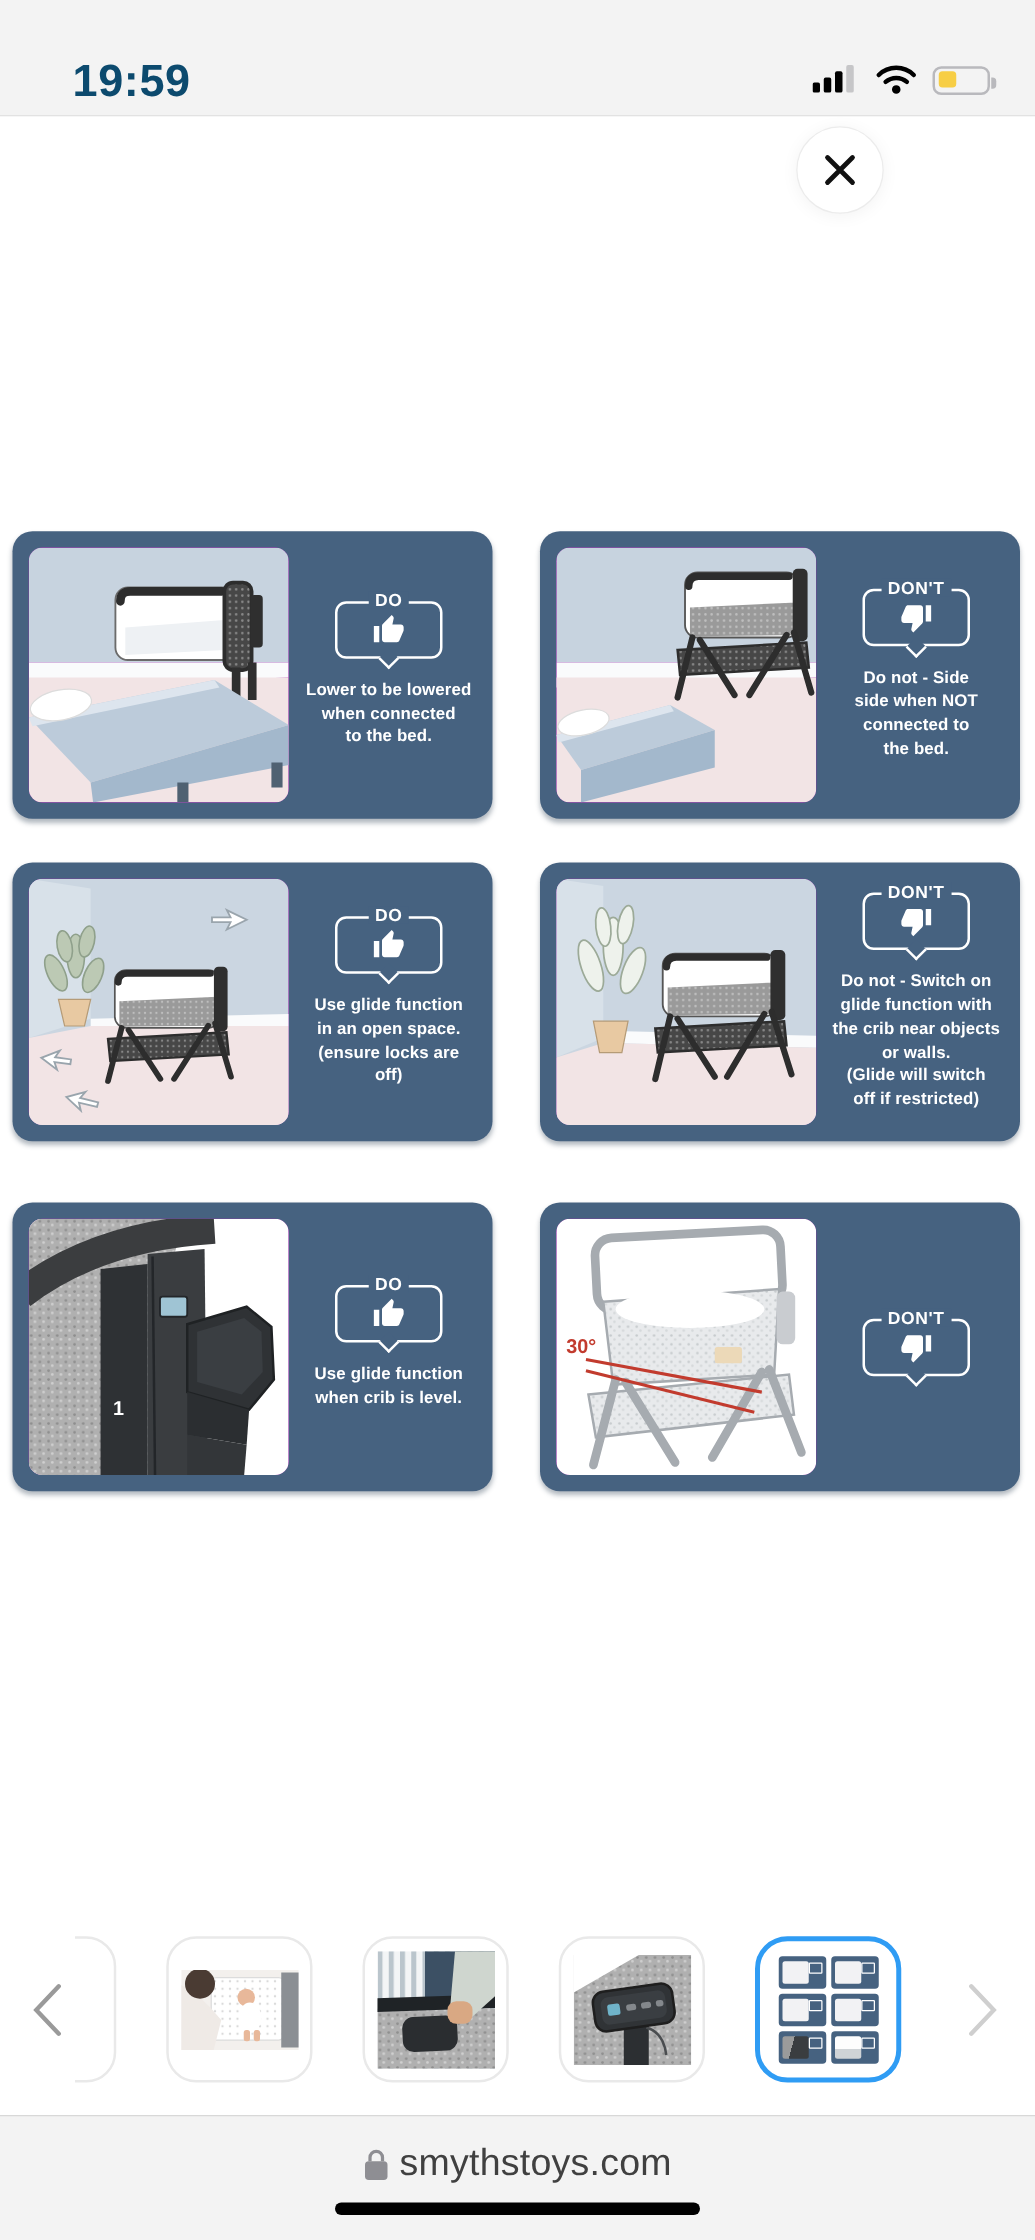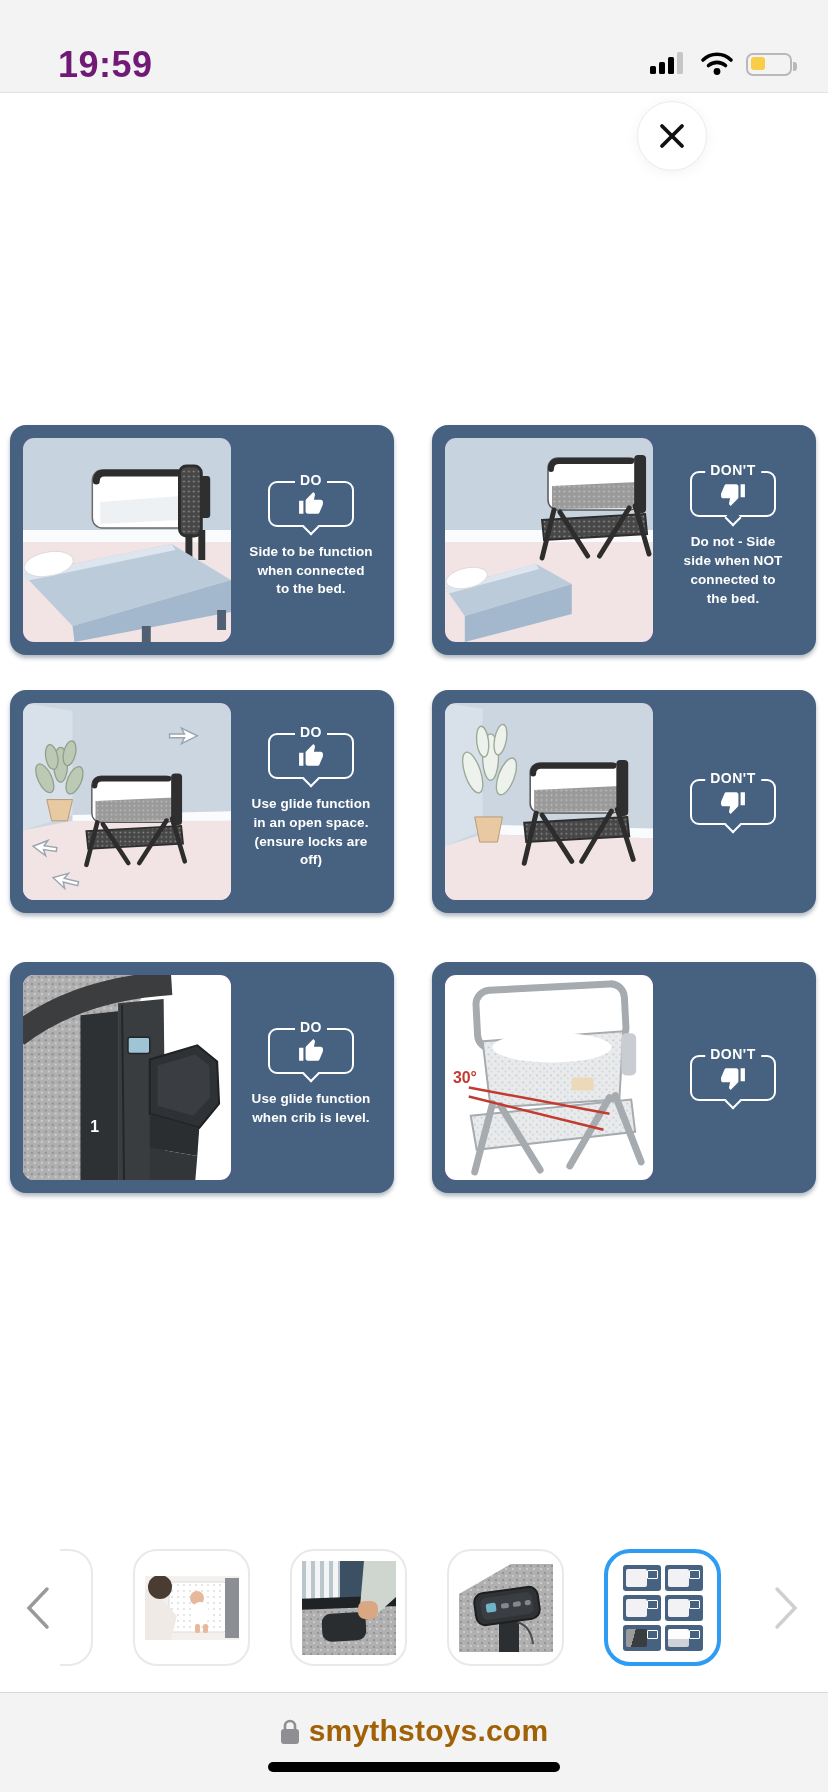--- a/index.html
+++ b/index.html
@@ -6,21 +6,21 @@
     --panel:#466280; --accent:#2f9cf4; --battery:#f7ce45; --warn:#c23b2e;
     --wall:#c7d3df; --floor:#f2e4e5;
   }
   *{margin:0;padding:0;box-sizing:border-box;}
   html,body{background:#888;}
   body{font-family:"Liberation Sans",sans-serif;}
   .screen{position:relative;width:828px;height:1792px;background:#fff;overflow:hidden;margin:0 auto;}
 
   
   .status-bar{position:absolute;left:0;top:0;width:828px;height:93px;background:#f3f3f3;border-bottom:1px solid #e2e2e2;}
-  .status-time{position:absolute;left:58px;top:44px;font-size:36px;font-weight:700;color:#701a75;letter-spacing:.5px;}
+  .status-time{position:absolute;left:58px;top:44px;font-size:36px;font-weight:700;color:#0c4a6e;letter-spacing:.5px;}
   .status-icons{position:absolute;right:36px;top:52px;display:flex;align-items:center;gap:12px;}
   .battery{position:relative;width:46px;height:23px;border:2.5px solid #b9b9bd;border-radius:7px;}
   .battery-fill{position:absolute;left:2.5px;top:2.5px;width:14px;height:13px;border-radius:3px;background:var(--battery);}
   .battery-cap{position:absolute;right:-7px;top:7px;width:4px;height:9px;border-radius:0 3px 3px 0;background:#b9b9bd;}
 
   
   .close-btn{position:absolute;left:637px;top:101px;width:70px;height:70px;border-radius:50%;
     background:#fff;border:1px solid #ececec;box-shadow:0 2px 14px rgba(0,0,0,.05);
     display:flex;align-items:center;justify-content:center;cursor:pointer;}
 
@@ -61,21 +61,21 @@
   .mini-grid{display:grid;grid-template-columns:38px 38px;gap:4px;}
   .mini{position:relative;width:38px;height:26px;background:var(--panel);border-radius:3px;}
   .mini::before{content:"";position:absolute;left:3px;top:4px;width:21px;height:18px;background:#f2f2f4;border-radius:2px;}
   .mini::after{content:"";position:absolute;right:3px;top:5px;width:9px;height:7px;border:1px solid #fff;border-radius:1px;}
   .mini.m4::before{background:linear-gradient(105deg,#9b9b9b 38%,#3a3d40 38%);}
   .mini.m5::before{background:linear-gradient(#fdfdfd 55%,#cfd3d6 55%);}
 
   
   .url-bar{position:absolute;left:0;top:1692px;width:828px;height:100px;background:#f3f3f3;border-top:1px solid #d8d8d8;}
   .url-row{display:flex;align-items:center;justify-content:center;gap:9px;margin-top:21px;}
-  .url-text{font-size:30px;font-weight:700;color:#a16207;letter-spacing:.2px;}
+  .url-text{font-size:30px;font-weight:400;color:#404040;letter-spacing:.2px;}
   .home-indicator{position:absolute;left:268px;top:1762px;width:292px;height:10px;border-radius:5px;background:#000;}
 
   svg text{font-family:"Liberation Sans",sans-serif;}
 </style>
 </head>
 <body>
 
 <svg width="0" height="0" style="position:absolute" aria-hidden="true">
   <defs>
     <pattern id="meshDark" width="5" height="5" patternUnits="userSpaceOnUse">
@@ -158,21 +158,21 @@
         </svg>
       </div>
       <div class="panel-side">
         <div class="badge">
           <span class="badge-label">DO</span>
           <svg width="26" height="26" viewBox="0 0 24 24">
             <path fill="#fff" d="M1 21h4V9H1v12zm22-11c0-1.1-.9-2-2-2h-6.31l.95-4.57.03-.32c0-.41-.17-.79-.44-1.06L14.17 1 7.59 7.59C7.22 7.95 7 8.45 7 9v10c0 1.1.9 2 2 2h9c.83 0 1.54-.5 1.84-1.22l3.02-7.05c.09-.23.14-.47.14-.73v-2z"></path>
           </svg>
           <i class="notch"></i>
         </div>
-        <p class="panel-text">Side to be function
+        <p class="panel-text">Lower to be lowered
 when connected
 to the bed.</p>
       </div>
     </section>
 
     <section class="panel p2">
       <div class="panel-image">
         <svg viewBox="0 0 210 204" preserveAspectRatio="none">
           <rect width="210" height="92" fill="#c7d3df"></rect>
           <polygon points="0,92 210,92 210,104 0,112" fill="#fafbfc"></polygon>
@@ -276,20 +276,26 @@
         </svg>
       </div>
       <div class="panel-side">
         <div class="badge">
           <span class="badge-label">DON'T</span>
           <svg width="26" height="26" viewBox="0 0 24 24">
             <path transform="rotate(180 12 12)" fill="#fff" d="M1 21h4V9H1v12zm22-11c0-1.1-.9-2-2-2h-6.31l.95-4.57.03-.32c0-.41-.17-.79-.44-1.06L14.17 1 7.59 7.59C7.22 7.95 7 8.45 7 9v10c0 1.1.9 2 2 2h9c.83 0 1.54-.5 1.84-1.22l3.02-7.05c.09-.23.14-.47.14-.73v-2z"></path>
           </svg>
           <i class="notch"></i>
         </div>
+        <p class="panel-text">Do not - Switch on
+glide function with
+the crib near objects
+or walls.
+(Glide will switch
+off if restricted)</p>
       </div>
     </section>
 
     <section class="panel p5">
       <div class="panel-image">
         <svg viewBox="0 0 210 204" preserveAspectRatio="none">
           <rect width="210" height="204" fill="#fff"></rect>
           <path d="M0 0 H128 Q100 60 96 204 H0 Z" fill="url(#fabGray)"></path>
           <path d="M-6 60 Q54 14 150 8" stroke="#3b3d3f" stroke-width="24" fill="none"></path>
           <polygon points="58,40 96,36 96,204 58,204" fill="#2e3134"></polygon>

